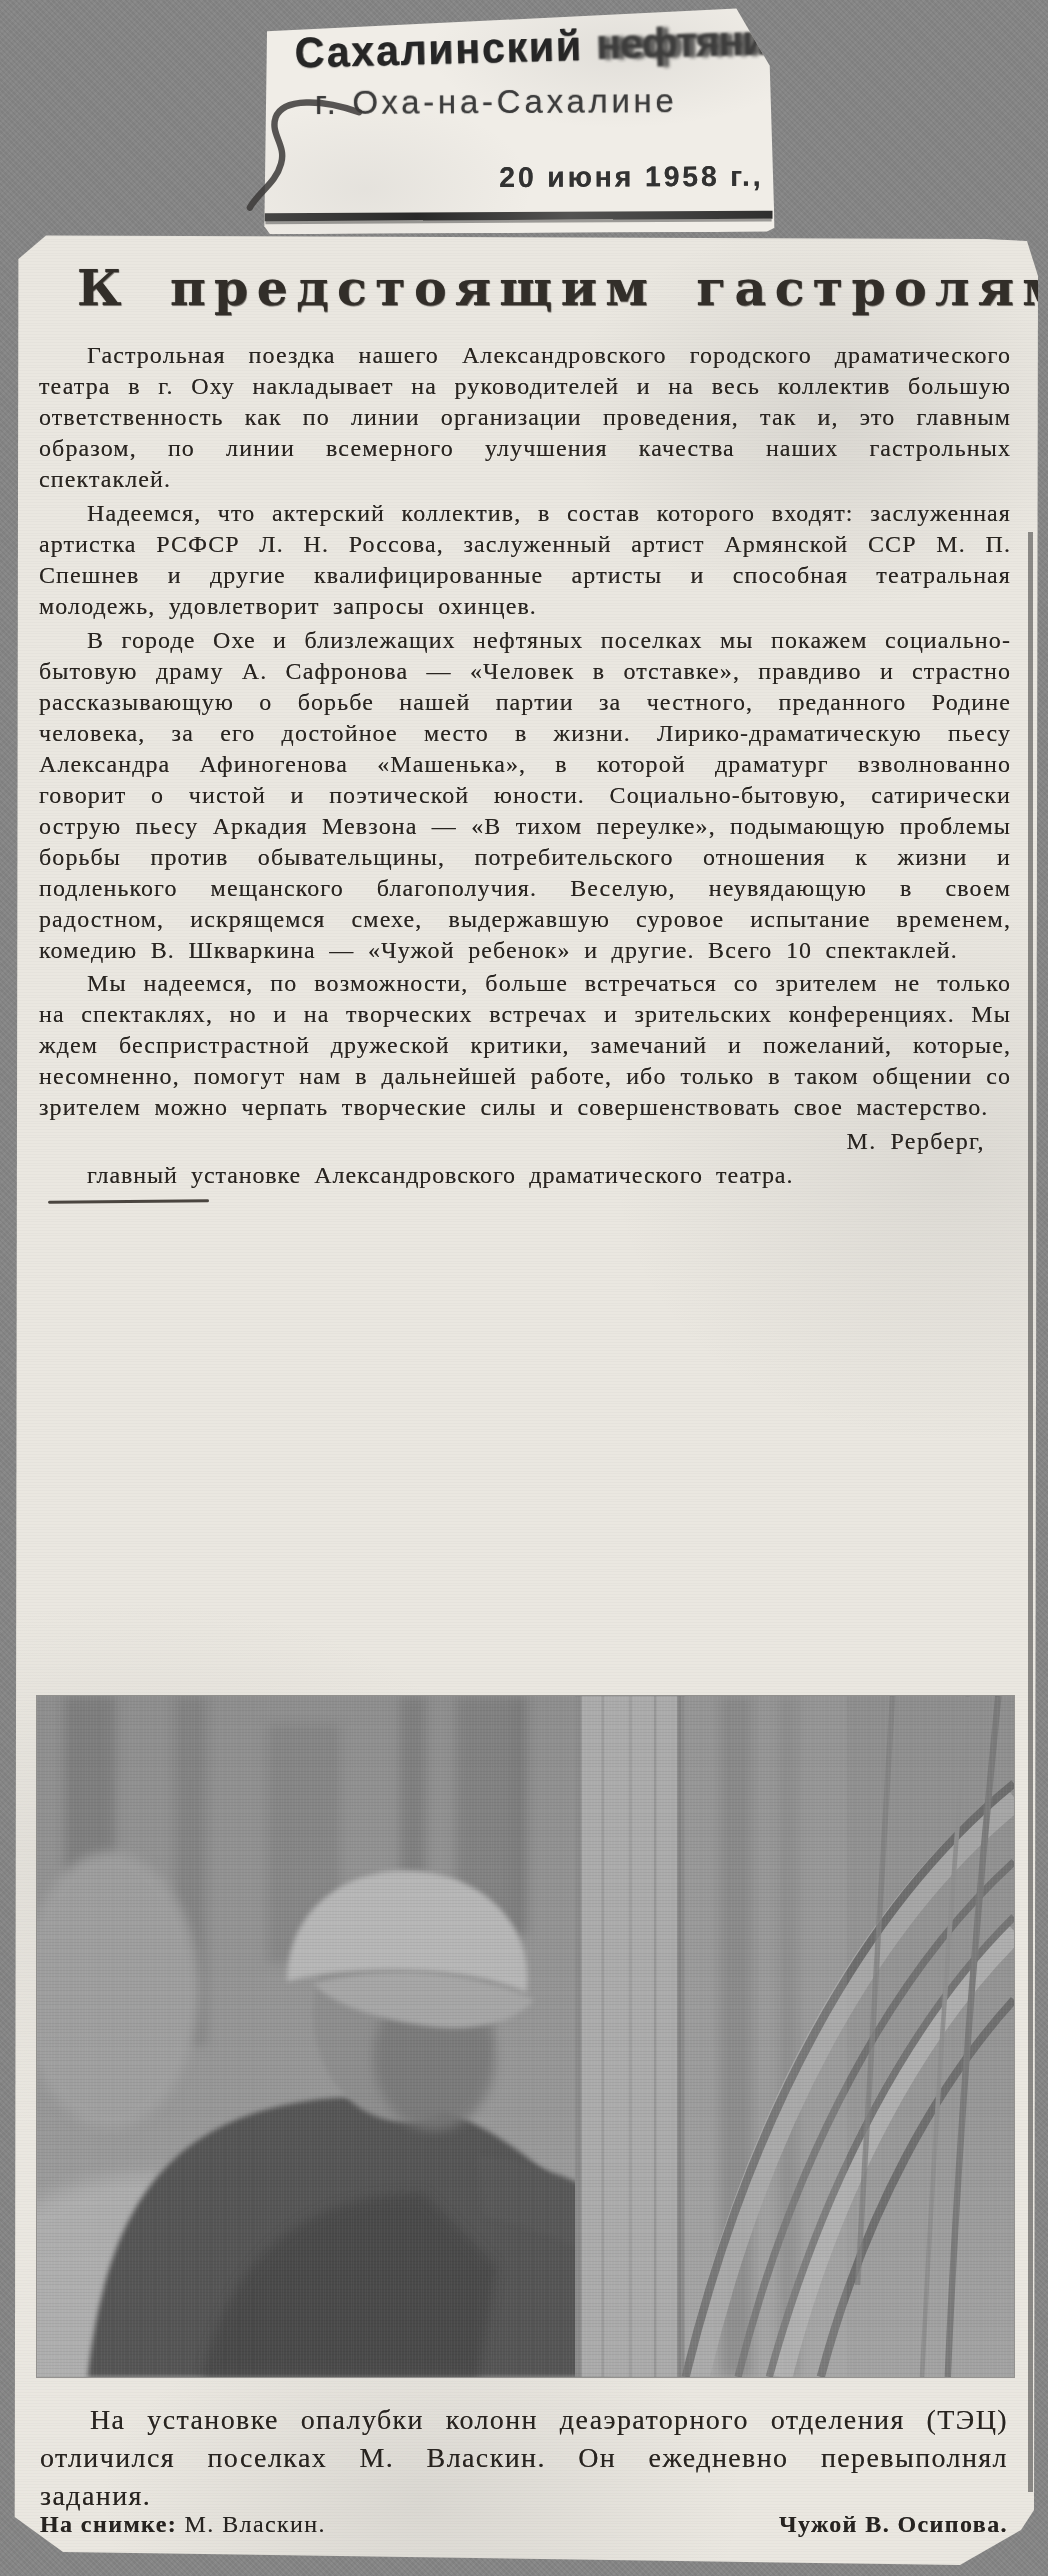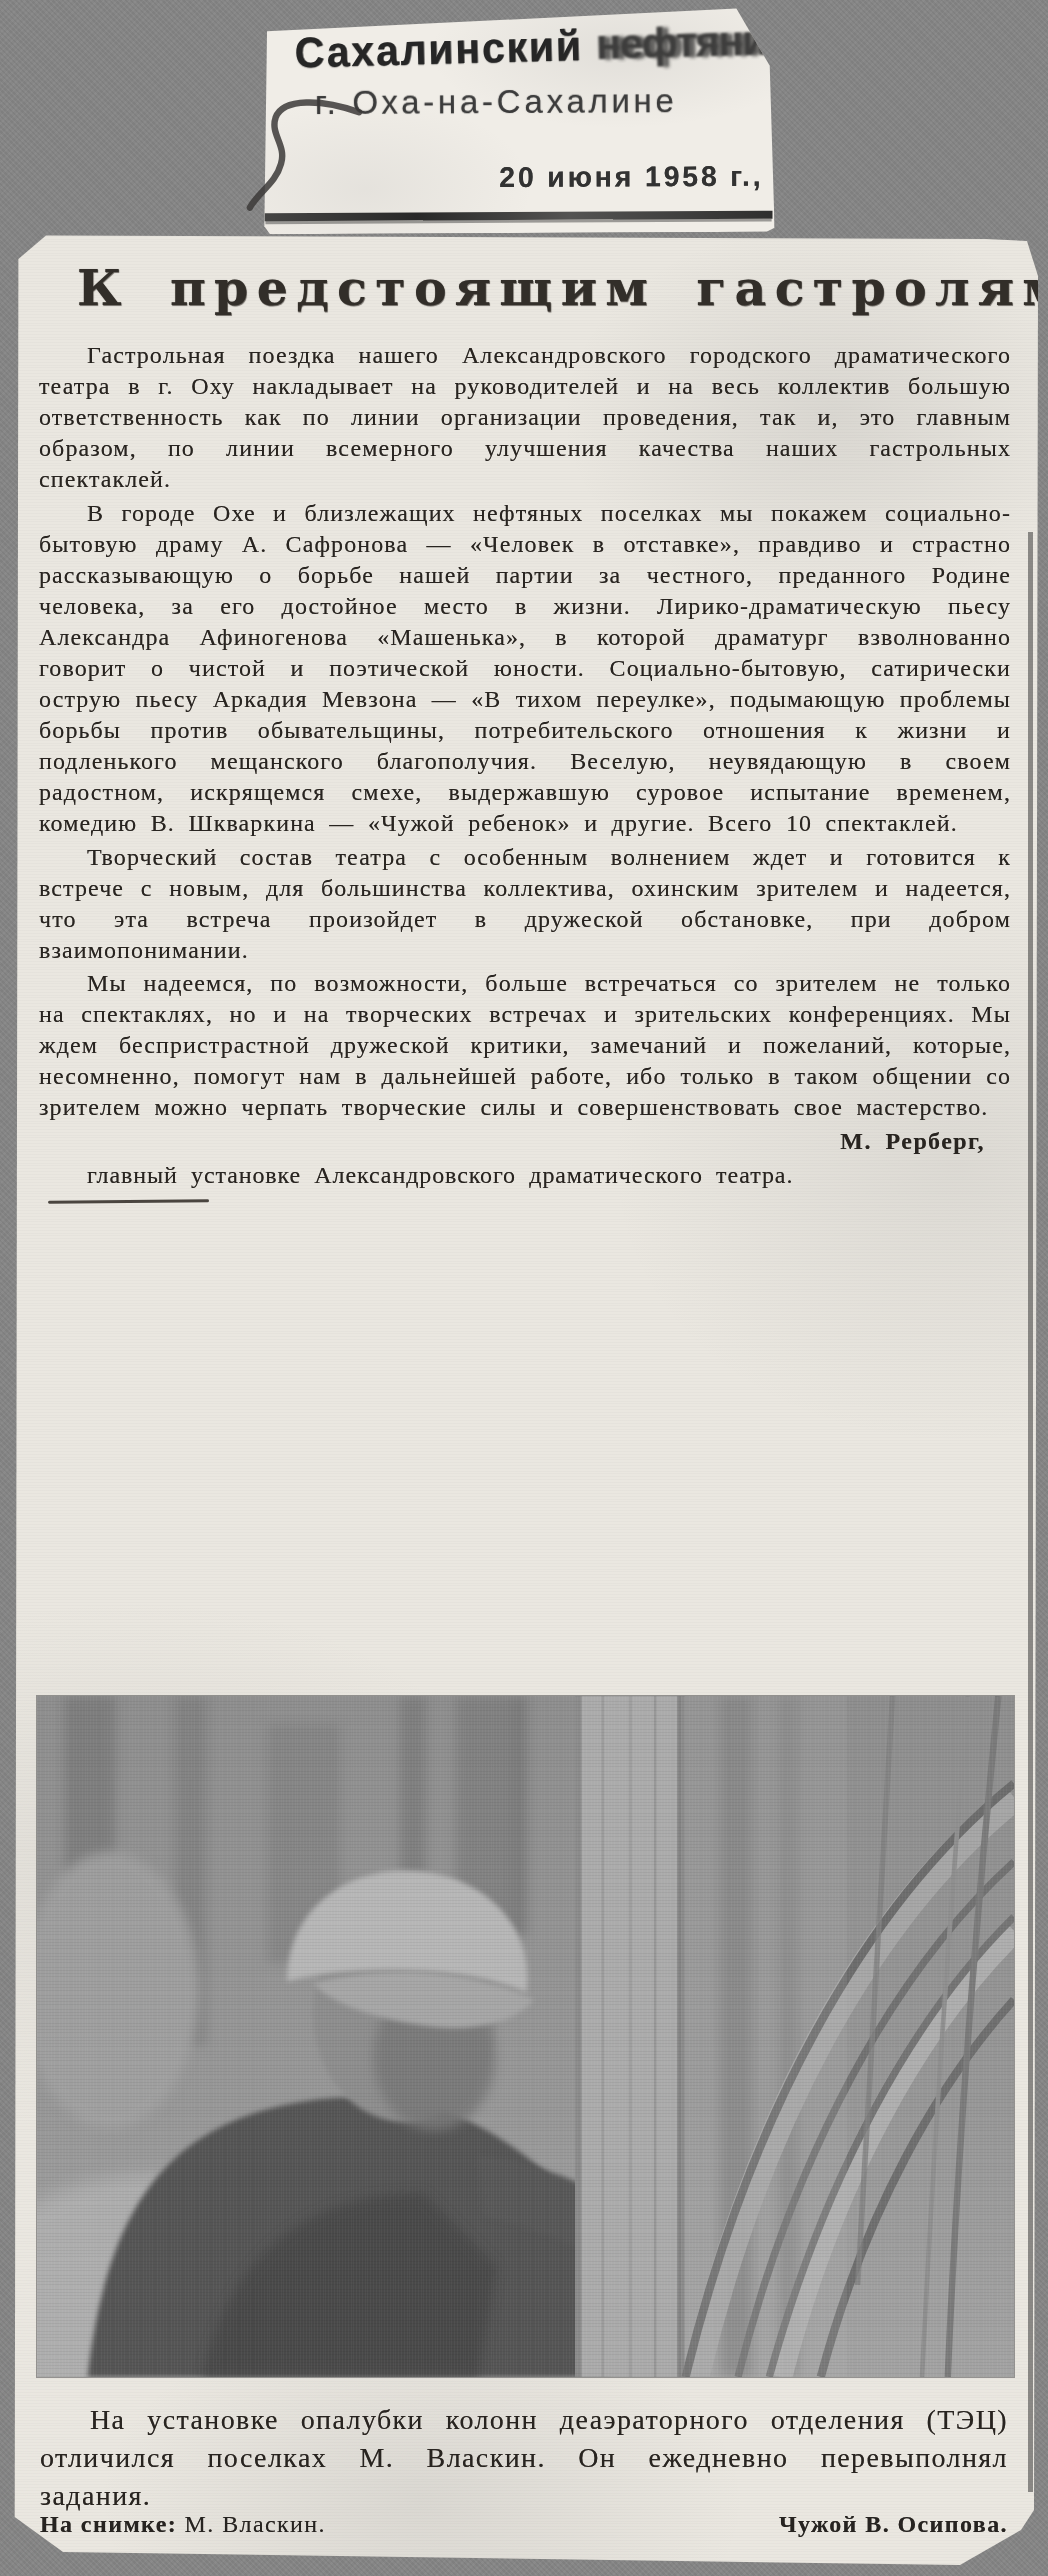--- a/index.html
+++ b/index.html
@@ -49,21 +49,21 @@
     background:rgba(42,42,42,.5);filter:blur(0.6px);}
   .headline{position:absolute;left:66px;top:31px;width:920px;white-space:nowrap;
     font-family:"DejaVu Serif", serif;font-weight:bold;font-size:49px;
     letter-spacing:8.3px;word-spacing:14.7px;color:#322e29;
     text-shadow:0.6px 0.6px 0.7px rgba(45,40,35,.6), 0 0 0.9px rgba(45,40,35,.4);}
   .bodytext{position:absolute;left:28px;top:112px;width:972px;
     font-size:24px;line-height:31px;color:#282420;
     text-align:justify;letter-spacing:1.1px;word-spacing:6.4px;
     text-shadow:0 0 0.6px rgba(40,35,30,.55);}
   .bodytext p{margin:0 0 2.8px 0;text-indent:48px;}
-  .sig-name{margin-top:3.7px;text-align:right;font-weight:bold;padding-right:26px;
+  .sig-name{margin-top:3.7px;text-align:right;font-weight:normal;padding-right:26px;
     letter-spacing:1.4px;}
   .sig-role{text-indent:0;letter-spacing:0.9px;}
   .sig-dash{margin:9.2px 0 0 9.2px;width:161px;height:2.8px;background:#4a453f;
     border-radius:1.8px;transform:rotate(-.6deg);}
   
   .photo{position:absolute;left:26px;top:1468px;width:977px;height:681px;
     outline:0.9px solid rgba(90,90,90,.6);}
   .photo:after{content:"";position:absolute;inset:0;pointer-events:none;
     background:
       repeating-linear-gradient(0deg, rgba(0,0,0,.05) 0 0.9px, transparent 0.9px 2.8px),
@@ -99,22 +99,22 @@
     <path d="M 135 22 C 95 8, 52 6, 44 28 C 38 46, 56 58, 50 78 C 44 100, 26 108, 16 126" fill="none" stroke="#3c3a38" stroke-width="7" stroke-linecap="round" opacity=".85"></path>
   </svg>
 
   <div class="article">
     <div class="edge-shadow"></div>
 
     <div class="headline">К предстоящим гастролям</div>
 
     <div class="bodytext">
       <p>Гастрольная поездка нашего Александровского городского драматического театра в г. Оху накладывает на руководителей и на весь коллектив большую ответственность как по линии организации проведения, так и, это главным образом, по линии всемерного улучшения качества наших гастрольных спектаклей.</p>
+      <p>Надеемся, что актерский коллектив, в состав которого входят: заслуженная артистка РСФСР Л. Н. Россова, заслуженный артист Армянской ССР М. П. Спешнев и другие квалифицированные артисты и способная театральная молодежь, удовлетворит запросы охинцев.</p>
       <p>В городе Охе и близлежащих нефтяных поселках мы покажем социально-бытовую драму А. Сафронова — «Человек в отставке», правдиво и страстно рассказывающую о борьбе нашей партии за честного, преданного Родине человека, за его достойное место в жизни. Лирико-драматическую пьесу Александра Афиногенова «Машенька», в которой драматург взволнованно говорит о чистой и поэтической юности. Социально-бытовую, сатирически острую пьесу Аркадия Мевзона — «В тихом переулке», подымающую проблемы борьбы против обывательщины, потребительского отношения к жизни и подленького мещанского благополучия. Веселую, неувядающую в своем радостном, искрящемся смехе, выдержавшую суровое испытание временем, комедию В. Шкваркина — «Чужой ребенок» и другие. Всего 10 спектаклей.</p>
-      <p>Творческий состав театра с особенным волнением ждет и готовится к встрече с новым, для большинства коллектива, охинским зрителем и надеется, что эта встреча произойдет в дружеской обстановке, при добром взаимопонимании.</p>
       <p>Мы надеемся, по возможности, больше встречаться со зрителем не только на спектаклях, но и на творческих встречах и зрительских конференциях. Мы ждем беспристрастной дружеской критики, замечаний и пожеланий, которые, несомненно, помогут нам в дальнейшей работе, ибо только в таком общении со зрителем можно черпать творческие силы и совершенствовать свое мастерство.</p>
       <p class="sig-name">М. Рерберг,</p>
       <p class="sig-role">главный установке Александровского драматического театра.</p>
       <div class="sig-dash"></div>
     </div>
 
     <div class="photo">
       <svg width="977" height="681" viewBox="0 0 1062 740">
         <defs>
           <linearGradient id="bgGrad" x1="0" y1="0" x2="0" y2="1">

